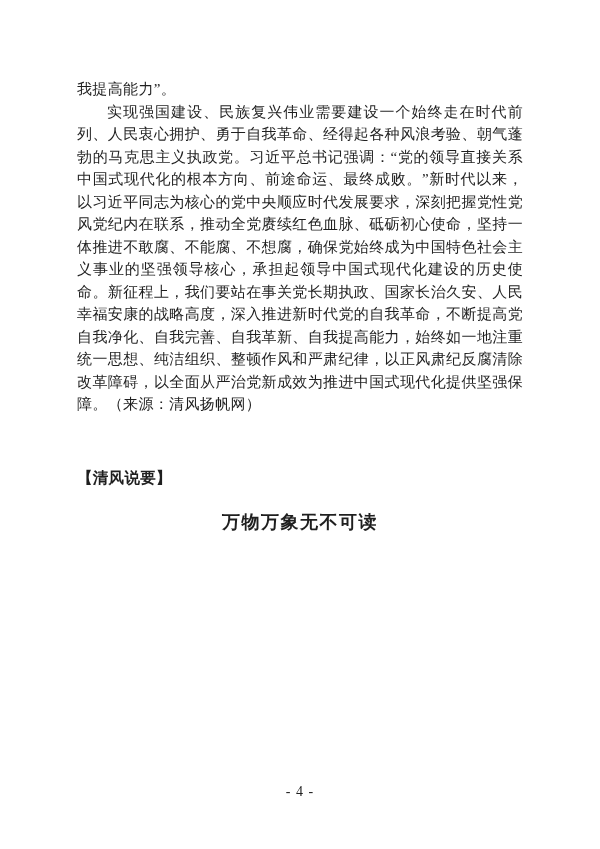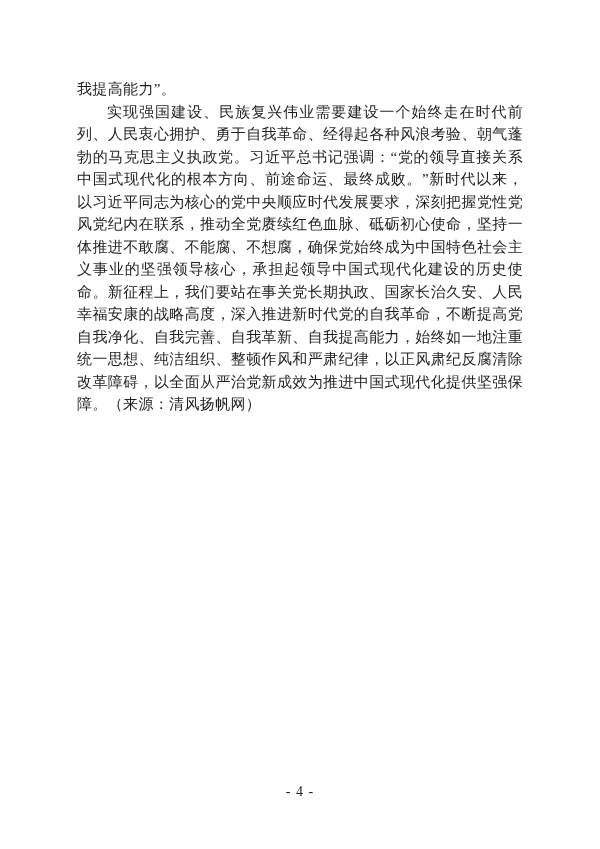--- a/index.html
+++ b/index.html
@@ -61,19 +61,21 @@
 </style>
 </head>
 <body>
 
 <div class="page">
 
   <p class="body">我提高能力”。</p>
 
   <p class="body indent">实现强国建设、民族复兴伟业需要建设一个始终走在时代前列、人民衷心拥护、勇于自我革命、经得起各种风浪考验、朝气蓬勃的马克思主义执政党。习近平总书记强调：“党的领导直接关系中国式现代化的根本方向、前途命运、最终成败。”新时代以来，以习近平同志为核心的党中央顺应时代发展要求，深刻把握党性党风党纪内在联系，推动全党赓续红色血脉、砥砺初心使命，坚持一体推进不敢腐、不能腐、不想腐，确保党始终成为中国特色社会主义事业的坚强领导核心，承担起领导中国式现代化建设的历史使命。新征程上，我们要站在事关党长期执政、国家长治久安、人民幸福安康的战略高度，深入推进新时代党的自我革命，不断提高党自我净化、自我完善、自我革新、自我提高能力，始终如一地注重统一思想、纯洁组织、整顿作风和严肃纪律，以正风肃纪反腐清除改革障碍，以全面从严治党新成效为推进中国式现代化提供坚强保障。（来源：清风扬帆网）</p>
 
+  <div class="section-header">【清风说要】</div>
 
+  <div class="article-title">万物万象无不可读</div>
 
 
 
   <div class="page-number">- 4 -</div>
 
 </div>
 
 </body></html>

